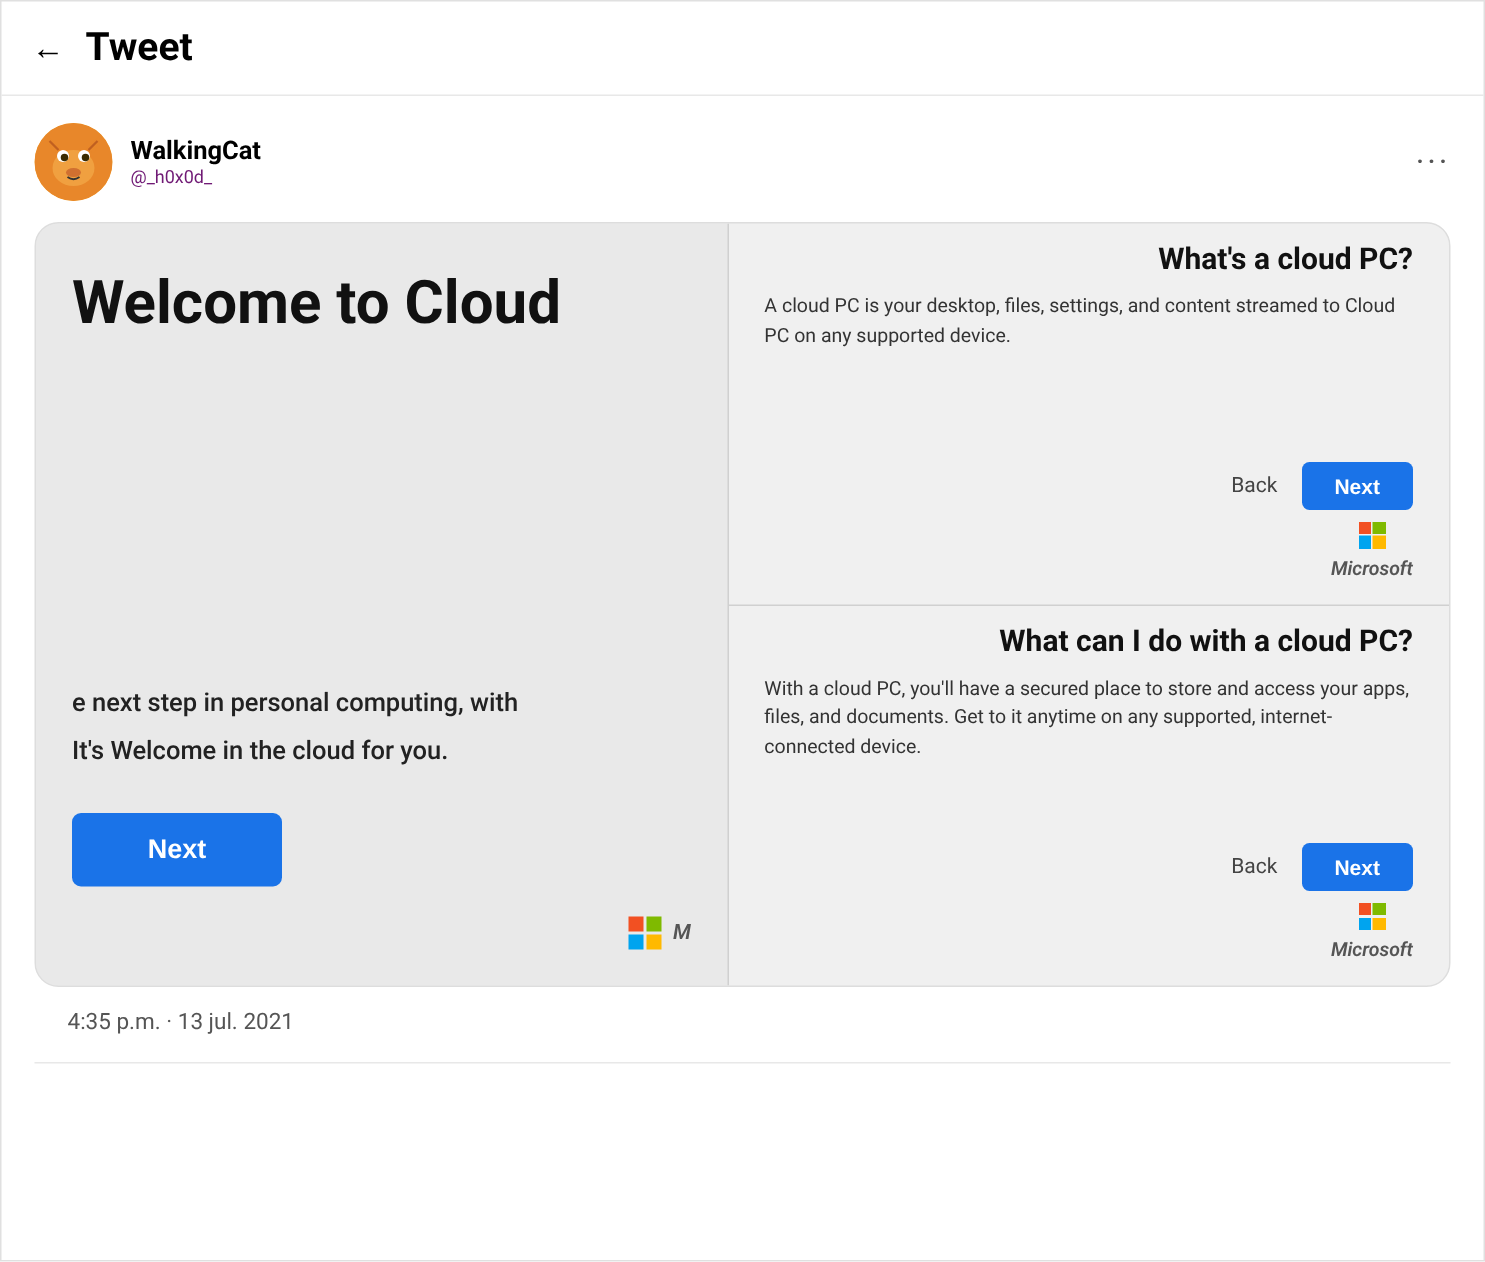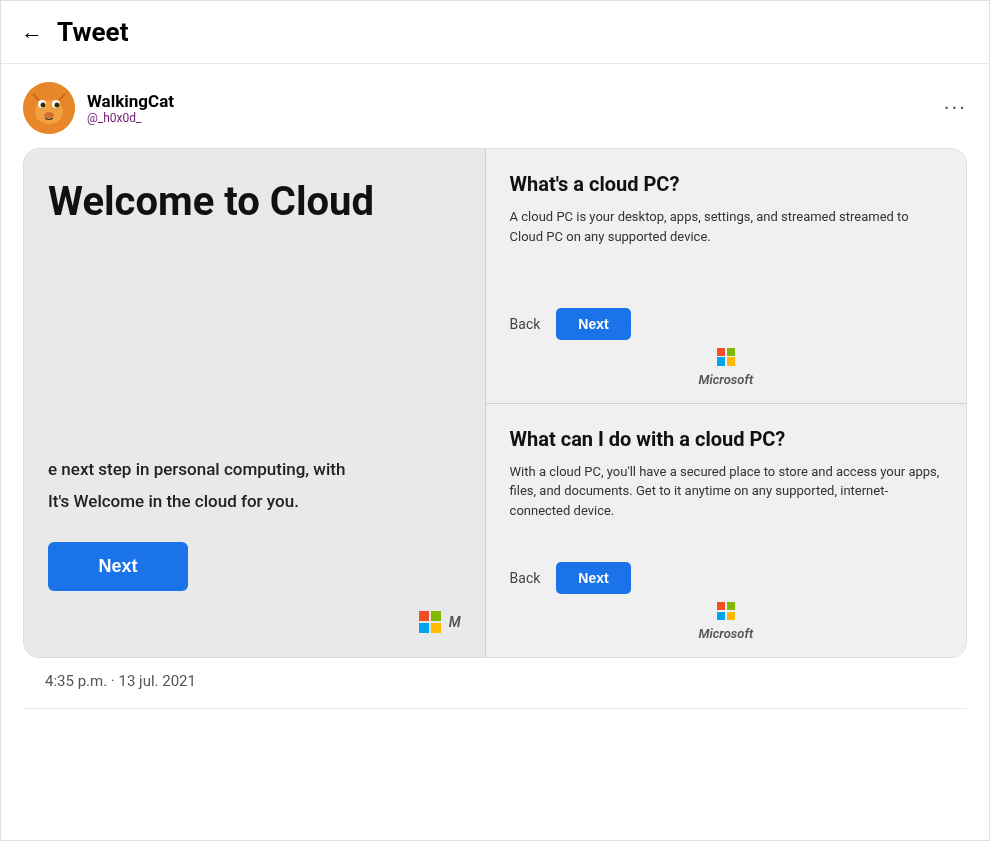--- a/index.html
+++ b/index.html
@@ -175,24 +175,25 @@
     
     .right-panels {
       width: 51%;
       display: flex;
       flex-direction: column;
     }
 
     .right-panel {
       flex: 1;
       background: #f0f0f0;
-      padding: 22px 24px 16px 24px;
+      padding: 10px 24px 16px 24px;
       display: flex;
       flex-direction: column;
       position: relative;
+      align-items: flex-end;
     }
 
     .right-panel:first-child {
       border-bottom: 1px solid #d0d0d0;
     }
 
     .panel-title {
       font-size: 20px;
       font-weight: 700;
       color: #111;
@@ -327,21 +328,21 @@
             <div class="ms-sq-4"></div>
           </div>
           <span class="ms-text">M</span>
         </div>
       </div>
 
       <div class="right-panels">
 
         <div class="right-panel">
           <div class="panel-title">What's a cloud PC?</div>
-          <div class="panel-desc">A cloud PC is your desktop, apps, settings, and streamed streamed to Cloud PC on any supported device.</div>
+          <div class="panel-desc">A cloud PC is your desktop, files, settings, and content streamed to Cloud PC on any supported device.</div>
           <div class="panel-actions">
             <span class="back-link">Back</span>
             <button class="next-btn-small">Next</button>
           </div>
           <div class="panel-footer">
             <div class="ms-logo-sm">
               <div class="ms-sq-1"></div>
               <div class="ms-sq-2"></div>
               <div class="ms-sq-3"></div>
               <div class="ms-sq-4"></div>

